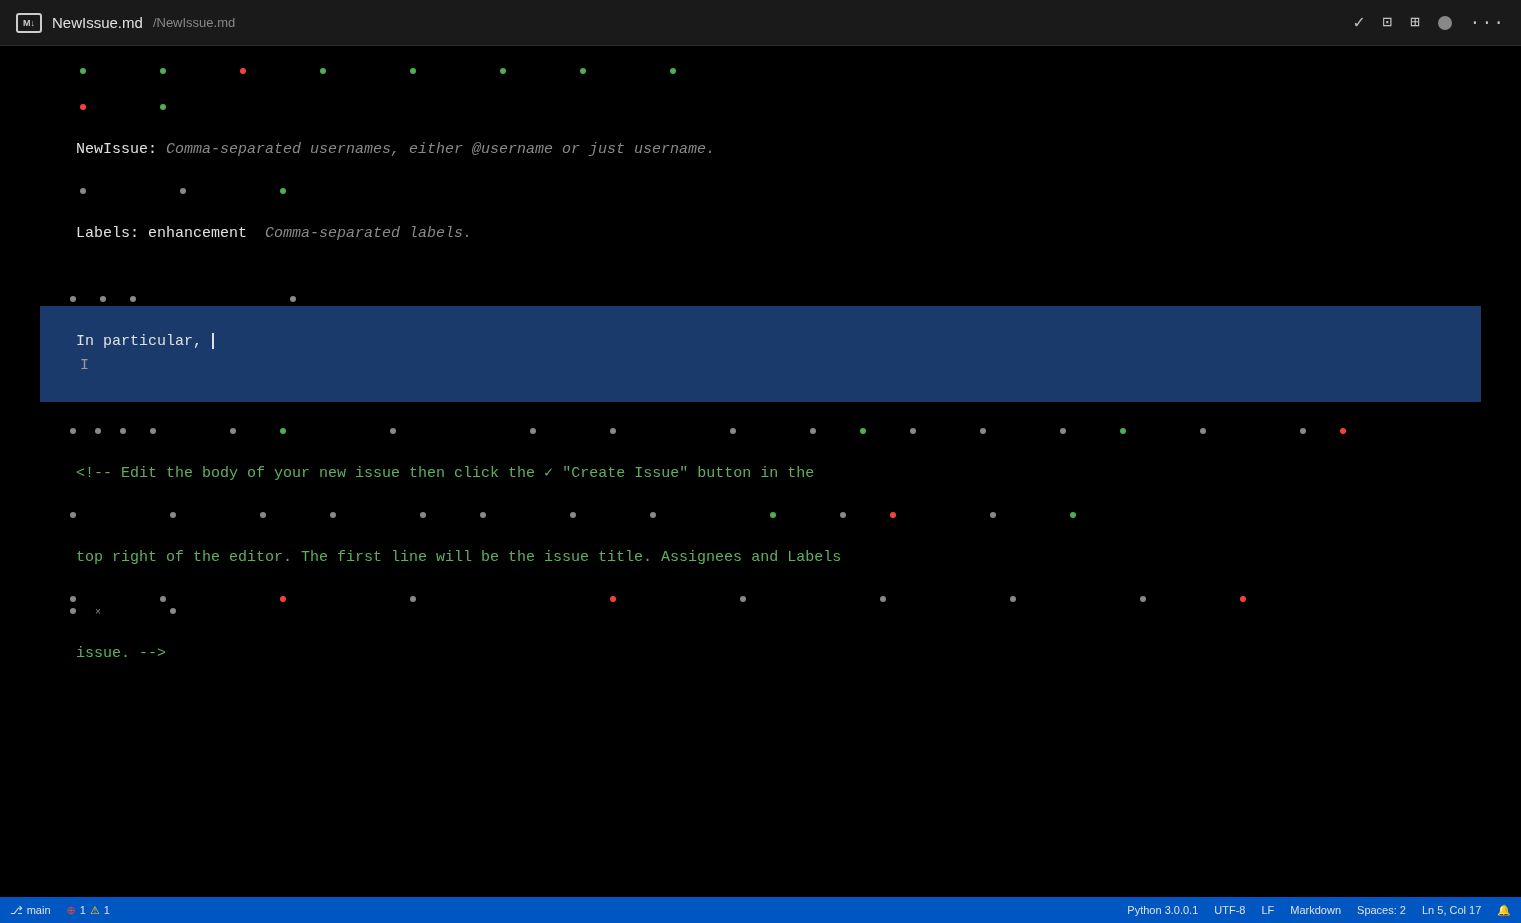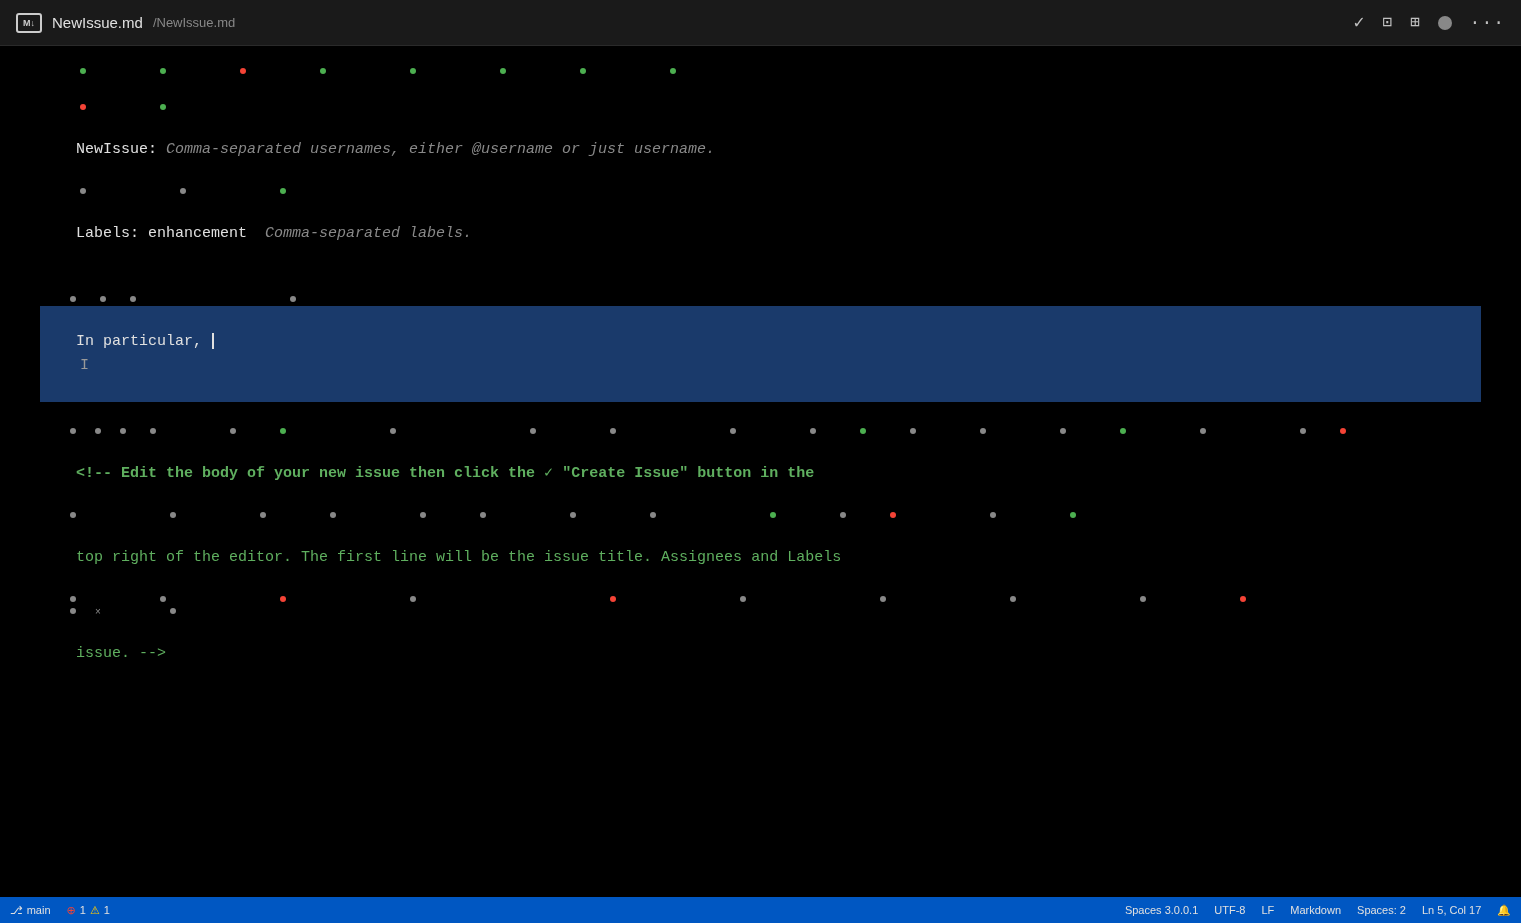--- a/index.html
+++ b/index.html
@@ -235,21 +235,21 @@
     <span class="dot dot-green" style="left:820px;"></span>
     <span class="dot dot-gray" style="left:870px;"></span>
     <span class="dot dot-gray" style="left:940px;"></span>
     <span class="dot dot-gray" style="left:1020px;"></span>
     <span class="dot dot-green" style="left:1080px;"></span>
     <span class="dot dot-gray" style="left:1160px;"></span>
     <span class="dot dot-gray" style="left:1260px;"></span>
     <span class="dot dot-red" style="left:1300px;"></span>
   </div>
 
-  <div class="editor-line" style="color:#5faf5f; white-space:pre-wrap; width:100%;font-weight:bold;">
+  <div class="editor-line" style="color:#5faf5f; white-space:pre-wrap; width:100%;">
     <span>&lt;!-- Edit the body of your new issue then click the </span><span style="color:#5faf5f;">✓</span><span> "Create Issue" button in the</span>
   </div>
 
   <div style="height:10px; position:relative; margin-bottom:2px;">
     <span class="dot dot-gray" style="left:30px;"></span>
     <span class="dot dot-gray" style="left:130px;"></span>
     <span class="dot dot-gray" style="left:220px;"></span>
     <span class="dot dot-gray" style="left:290px;"></span>
     <span class="dot dot-gray" style="left:380px;"></span>
     <span class="dot dot-gray" style="left:440px;"></span>
@@ -298,21 +298,21 @@
     <span>main</span>
   </div>
   <div class="status-item">
     <span style="color:#f44336;">⊕</span>
     <span>1</span>
     <span style="color:#ffcc00;">⚠</span>
     <span>1</span>
   </div>
   <div style="flex:1;"></div>
   <div class="status-item">
-    <span>Spaces 3.0.0.1</span>
+    <span>Python 3.0.0.1</span>
   </div>
   <div class="status-item">
     <span>UTF-8</span>
   </div>
   <div class="status-item">
     <span>LF</span>
   </div>
   <div class="status-item">
     <span>Markdown</span>
   </div>

